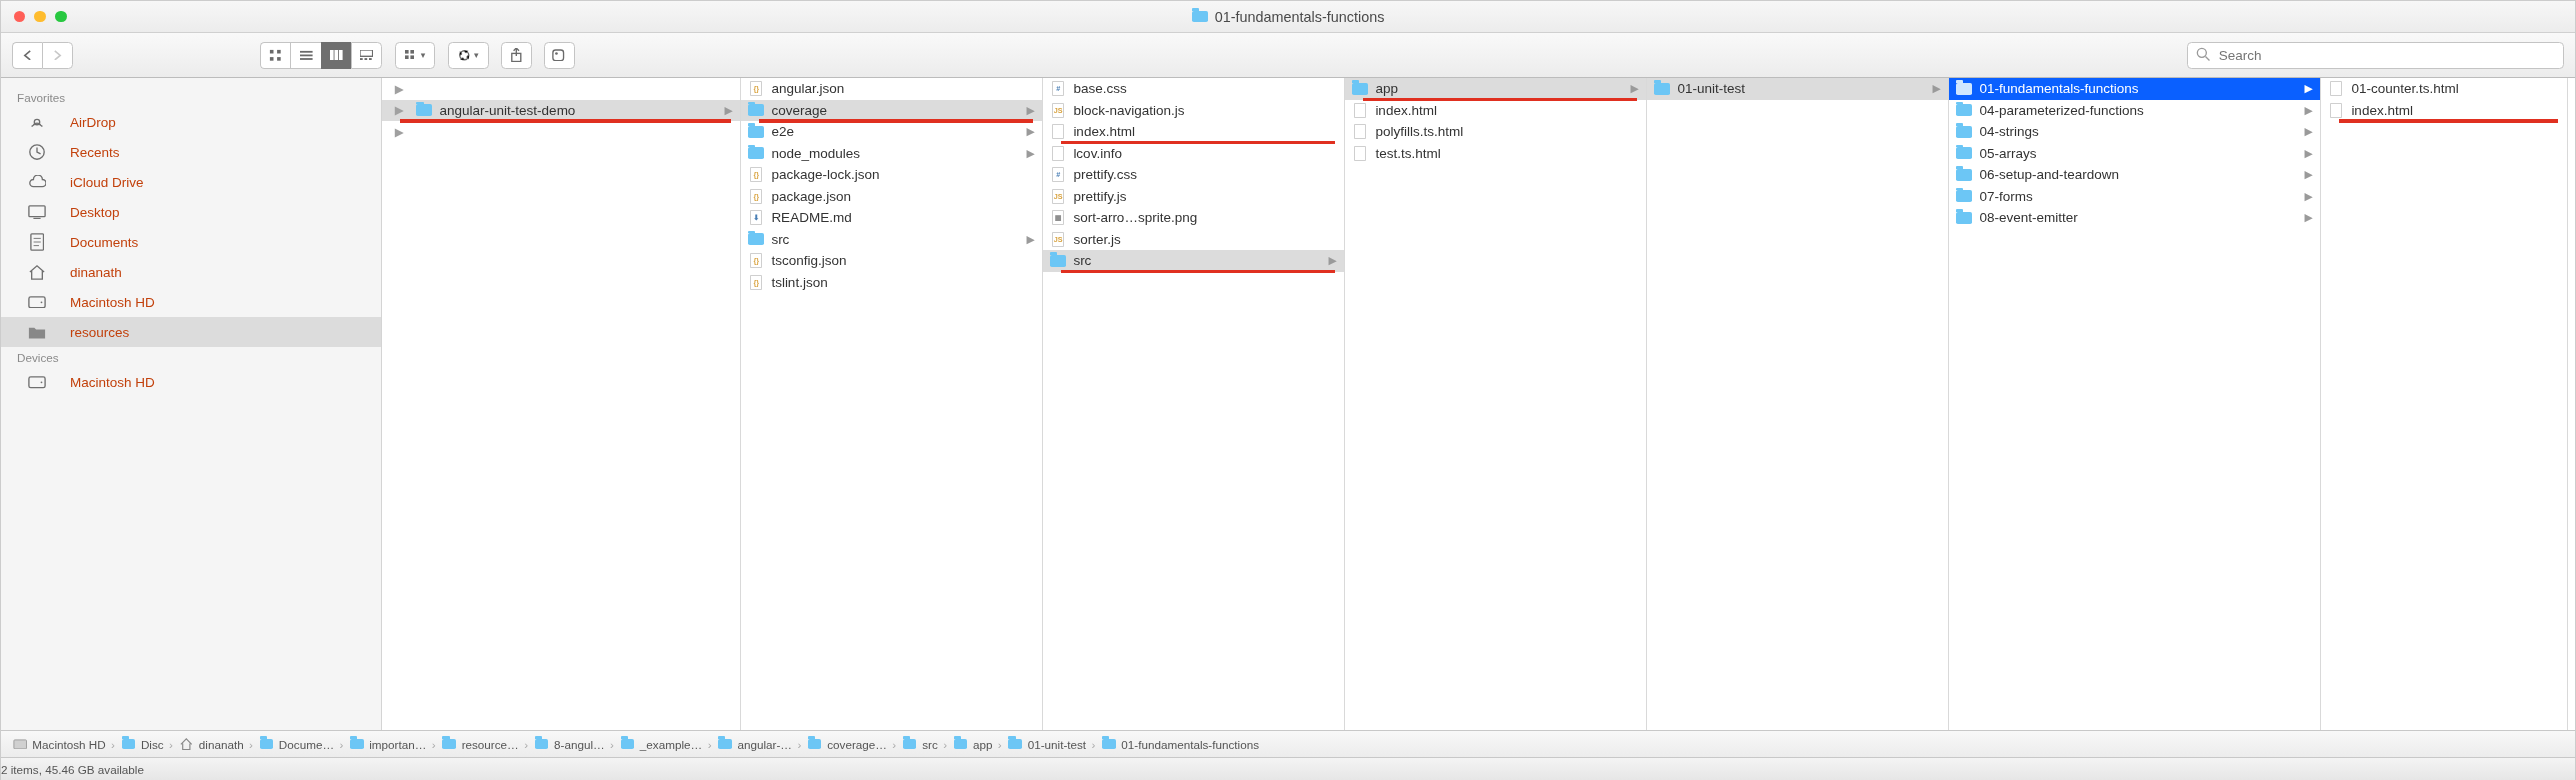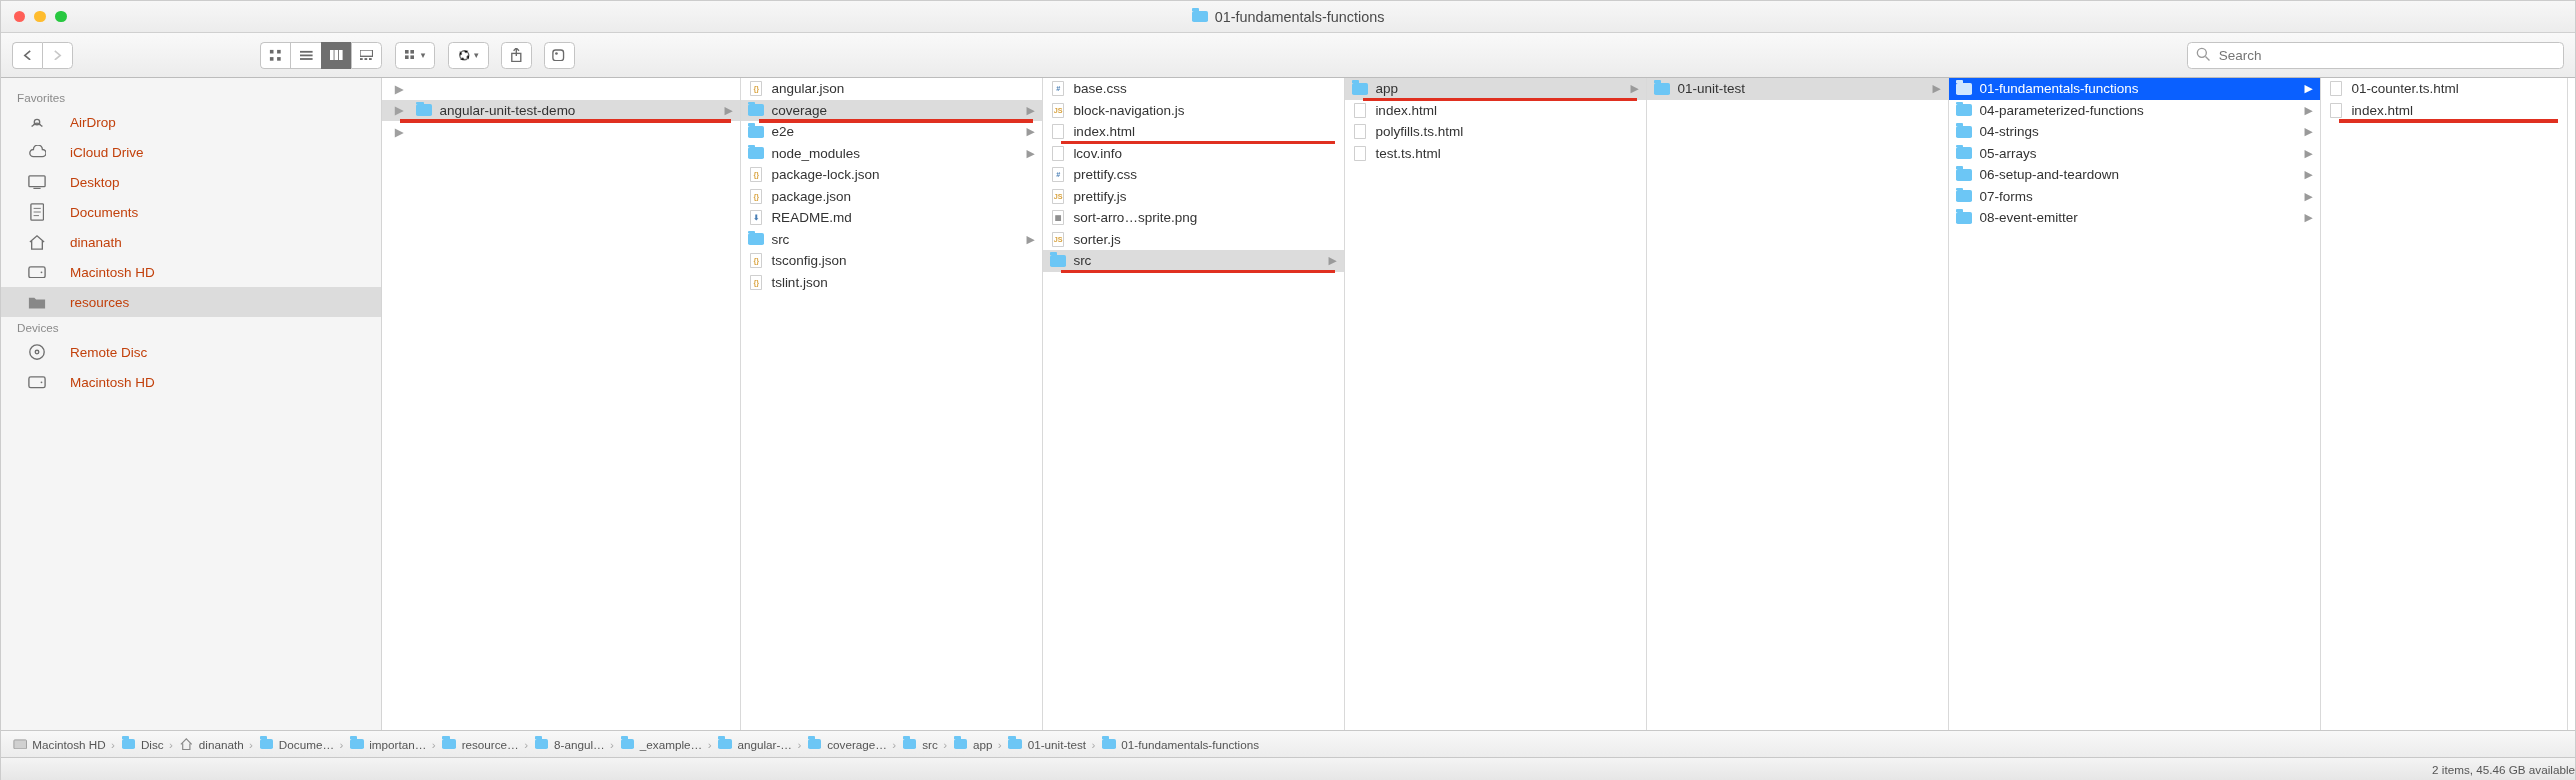--- a/index.html
+++ b/index.html
@@ -48,21 +48,21 @@
   .file-ic{width:12.6px;height:15.3px;background:#fff;border:0.9px solid #cfcfcf;border-radius:0.9px;}
   .markup{position:absolute;left:18px;right:9px;bottom:-1.8px;height:3.6px;background:#e03020;}
   .expand-handle{width:20px;color:#a0a0a0;font-size:11.7px;display:flex;align-items:center;justify-content:center;}
   
   
   .pathbar{height:27px;background:linear-gradient(#f8f8f8,#ececec);border-top:0.9px solid #c8c8c8;display:flex;align-items:center;padding:0 10.8px;font-size:11.7px;color:#555;white-space:nowrap;overflow:hidden;gap:5.4px;}
   .pathbar .crumb{display:flex;align-items:center;gap:4.5px;}
   .pathbar .sep{color:#aaa;}
   
   
-  .status{height:23px;background:linear-gradient(#f4f4f4,#e6e6e6);border-top:0.9px solid #c8c8c8;display:flex;align-items:center;justify-content:flex-end;font-size:11.7px;color:#555;}
+  .status{height:23px;background:linear-gradient(#f4f4f4,#e6e6e6);border-top:0.9px solid #c8c8c8;display:flex;align-items:center;justify-content:flex-start;font-size:11.7px;color:#555;}
   
   svg{display:block;}
 </style>
 </head>
 <body>
 
 <div class="titlebar">
   <div class="traffic">
     <div class="dot red"></div>
     <div class="dot yellow"></div>
@@ -171,20 +171,29 @@
           <svg width="18" height="18" viewBox="0 0 20 20">
             <circle cx="10" cy="10" r="3" fill="none" stroke="#6f6f6f" stroke-width="1.5"></circle>
             <path d="M4 15 A8 8 0 0 1 16 15" fill="none" stroke="#6f6f6f" stroke-width="1.5"></path>
             <path d="M6 13 A5.5 5.5 0 0 1 14 13" fill="none" stroke="#6f6f6f" stroke-width="1.5"></path>
           </svg>
         </span>
         <span>AirDrop</span>
       </div>
       <div class="sb-item">
         <span class="sb-icon">
+          <svg width="18" height="18" viewBox="0 0 20 20">
+            <circle cx="10" cy="10" r="8" fill="none" stroke="#6f6f6f" stroke-width="1.5"></circle>
+            <path d="M10 5 L10 10 L14 12" fill="none" stroke="#6f6f6f" stroke-width="1.5"></path>
+          </svg>
+        </span>
+        <span>Recents</span>
+      </div>
+      <div class="sb-item">
+        <span class="sb-icon">
           <svg width="20" height="14.4" viewBox="0 0 20 16">
             <path d="M6 13 A4 4 0 0 1 6 5 A5 5 0 0 1 16 5 A4 4 0 0 1 16 13 Z" fill="none" stroke="#6f6f6f" stroke-width="1.5"></path>
           </svg>
         </span>
         <span>iCloud Drive</span>
       </div>
       <div class="sb-item">
         <span class="sb-icon">
           <svg width="18" height="14.4" viewBox="0 0 20 16">
             <rect x="1" y="1" width="18" height="12" rx="1" fill="none" stroke="#6f6f6f" stroke-width="1.5"></rect>
@@ -223,29 +232,20 @@
       </div>
       <div class="sb-item selected">
         <span class="sb-icon">
           <svg width="18" height="14.4" viewBox="0 0 20 16">
             <path d="M1 3 L7 3 L9 5 L19 5 L19 15 L1 15 Z" fill="#888"></path>
           </svg>
         </span>
         <span>resources</span>
       </div>
       <div class="sb-head">Devices</div>
-      <div class="sb-item">
-        <span class="sb-icon">
-          <svg width="18" height="18" viewBox="0 0 20 20">
-            <circle cx="10" cy="10" r="8" fill="none" stroke="#6f6f6f" stroke-width="1.5"></circle>
-            <circle cx="10" cy="10" r="2" fill="none" stroke="#6f6f6f" stroke-width="1.5"></circle>
-          </svg>
-        </span>
-        <span>Remote Disc</span>
-      </div>
       <div class="sb-item">
         <span class="sb-icon">
           <svg width="18" height="12.6" viewBox="0 0 20 14">
             <rect x="1" y="1" width="18" height="12" rx="2" fill="none" stroke="#6f6f6f" stroke-width="1.5"></rect>
             <circle cx="15" cy="7" r="1" fill="#6f6f6f"></circle>
           </svg>
         </span>
         <span>Macintosh HD</span>
       </div>
     </div>

